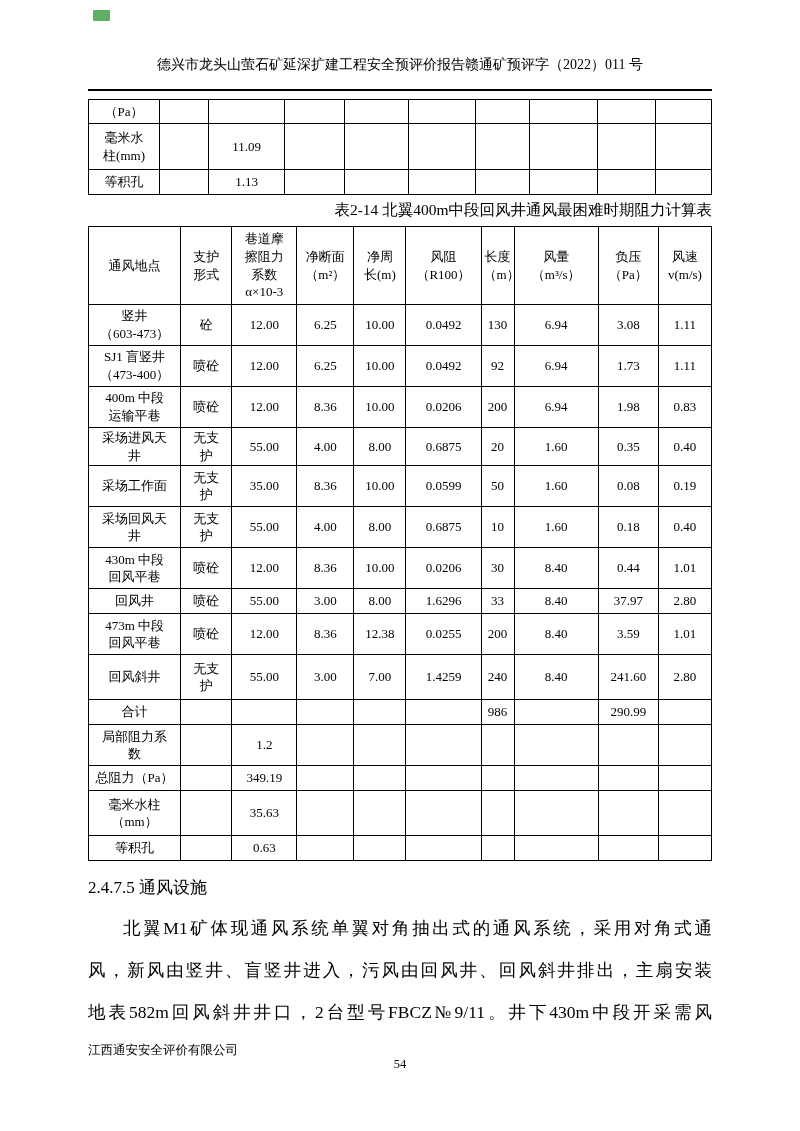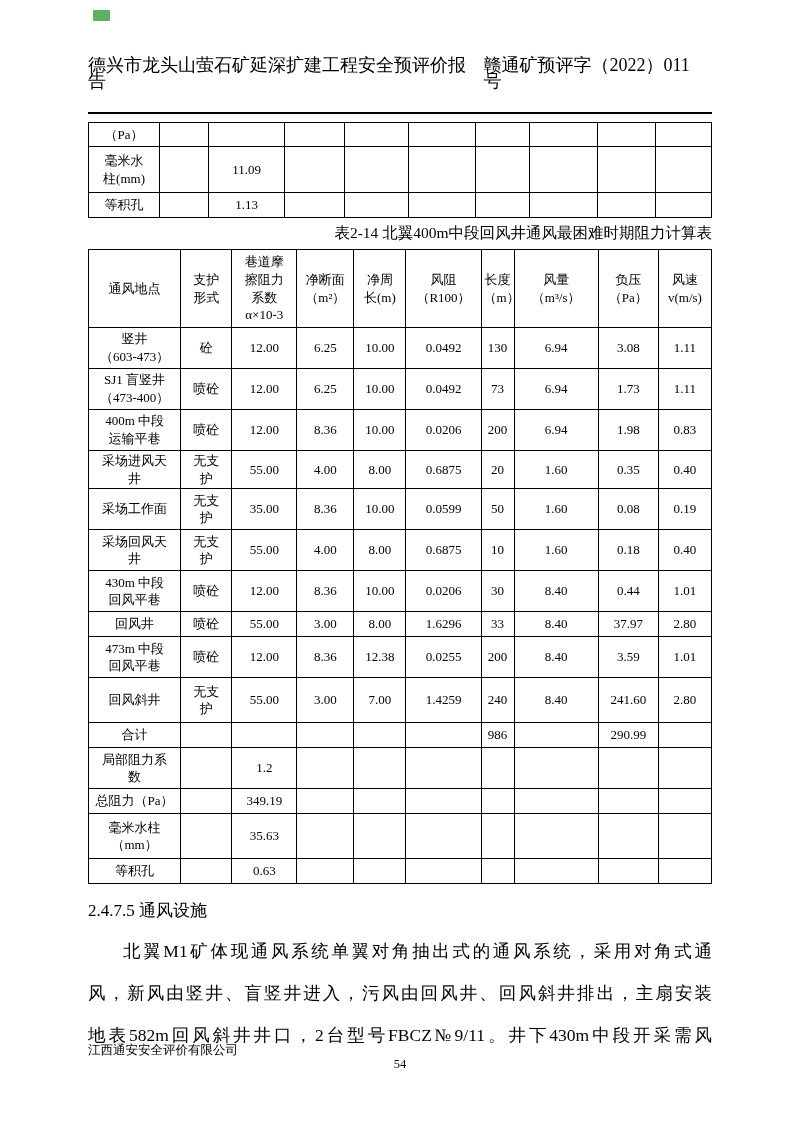--- a/index.html
+++ b/index.html
@@ -16,23 +16,23 @@
   .content { position:absolute; left:88px; top:0; width:624px; }
 
   .stamp {
     position:absolute; left:93px; top:10px;
     width:17px; height:11px;
     background:#43a047; opacity:.85; border-radius:1px;
   }
 
   .doc-header {
     display:flex; justify-content:center; align-items:flex-end;
-    padding-top:57px; padding-bottom:23px;
+    padding-top:57px; padding-bottom:16px;
     border-bottom:2px solid #000;
-    font-size:18px; line-height:16px;
+    font-size:14px; line-height:16px;
   }
 
   table { border-collapse:collapse; table-layout:fixed; width:624px; }
   td, th {
     border:1px solid #000;
     font-size:13px; font-weight:normal;
     text-align:center; vertical-align:middle;
     padding:1px 2px;
     white-space:pre-line;
     line-height:1.35;
@@ -198,21 +198,21 @@
             <td>1.11</td>
           </tr>
           <tr style="height: 41px;">
             <td>SJ1 盲竖井
 （473-400）</td>
             <td>喷砼</td>
             <td>12.00</td>
             <td>6.25</td>
             <td>10.00</td>
             <td>0.0492</td>
-            <td>73</td>
+            <td>92</td>
             <td>6.94</td>
             <td>1.73</td>
             <td>1.11</td>
           </tr>
           <tr style="height: 41px;">
             <td>400m 中段
 运输平巷</td>
             <td>喷砼</td>
             <td>12.00</td>
             <td>8.36</td>

